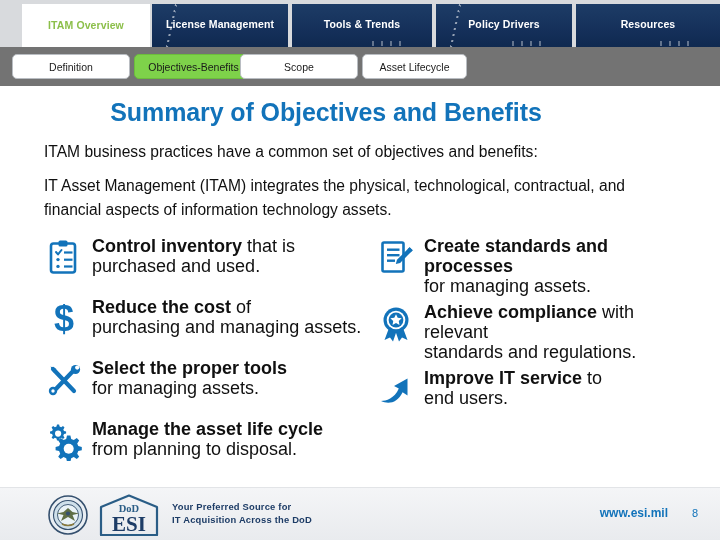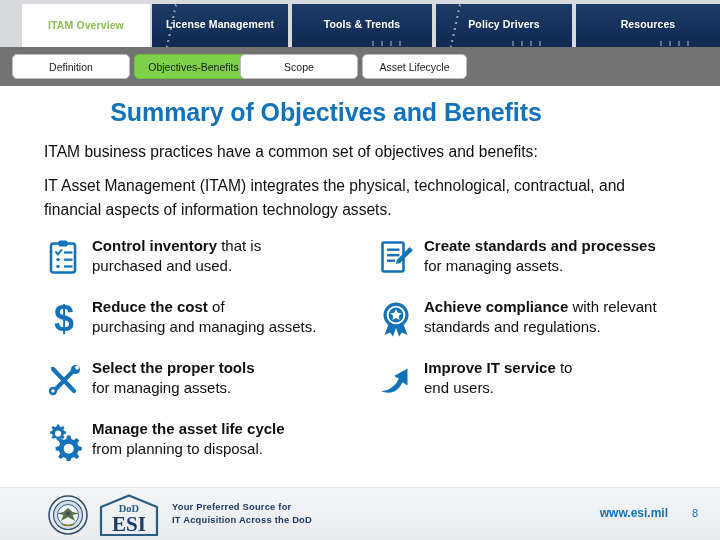--- a/index.html
+++ b/index.html
@@ -161,21 +161,21 @@
   }
   .item .ico {
     position: absolute;
     left: 4px;
     top: 2px;
     width: 40px;
     height: 40px;
     display: block;
   }
   .item .txt {
-    font-size: 15px;
+    font-size: 18px;
     line-height: 20px;
     color: #101010;
     padding-top: 5px;
   }
   .item .txt b { font-weight: bold; }
   .item .l2 { display: block; }
 
   
   .footer {
     position: absolute;

